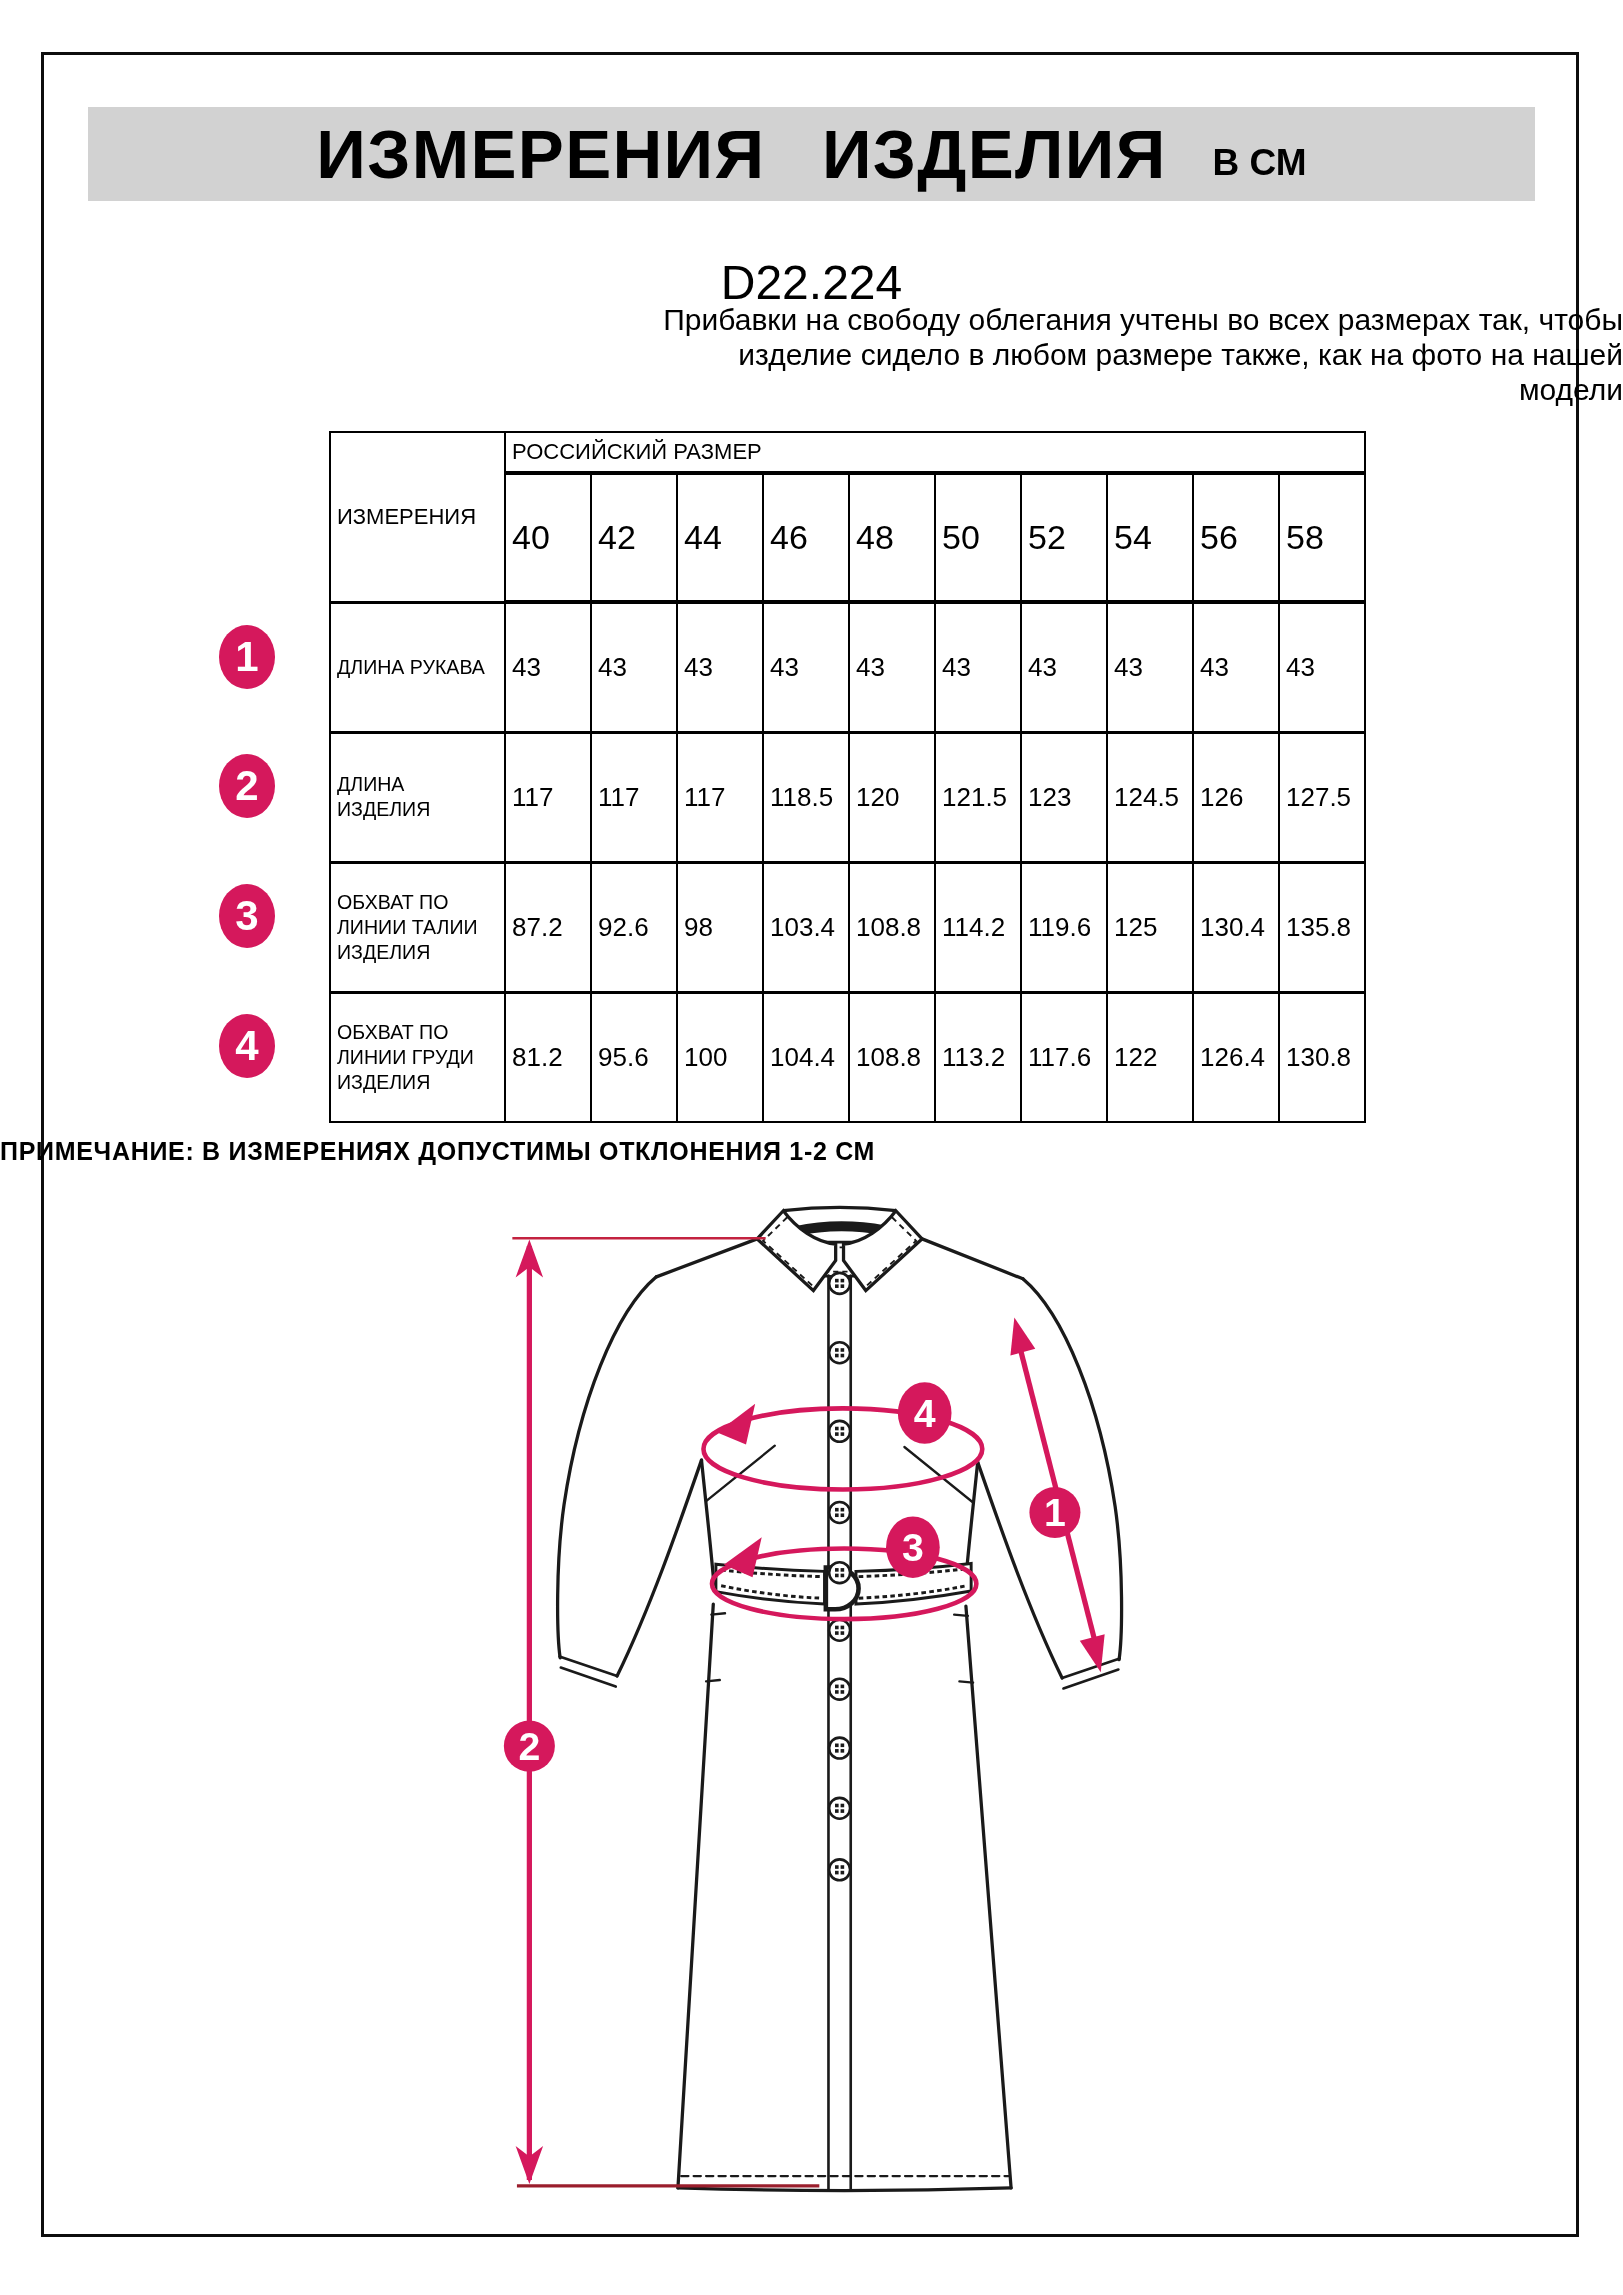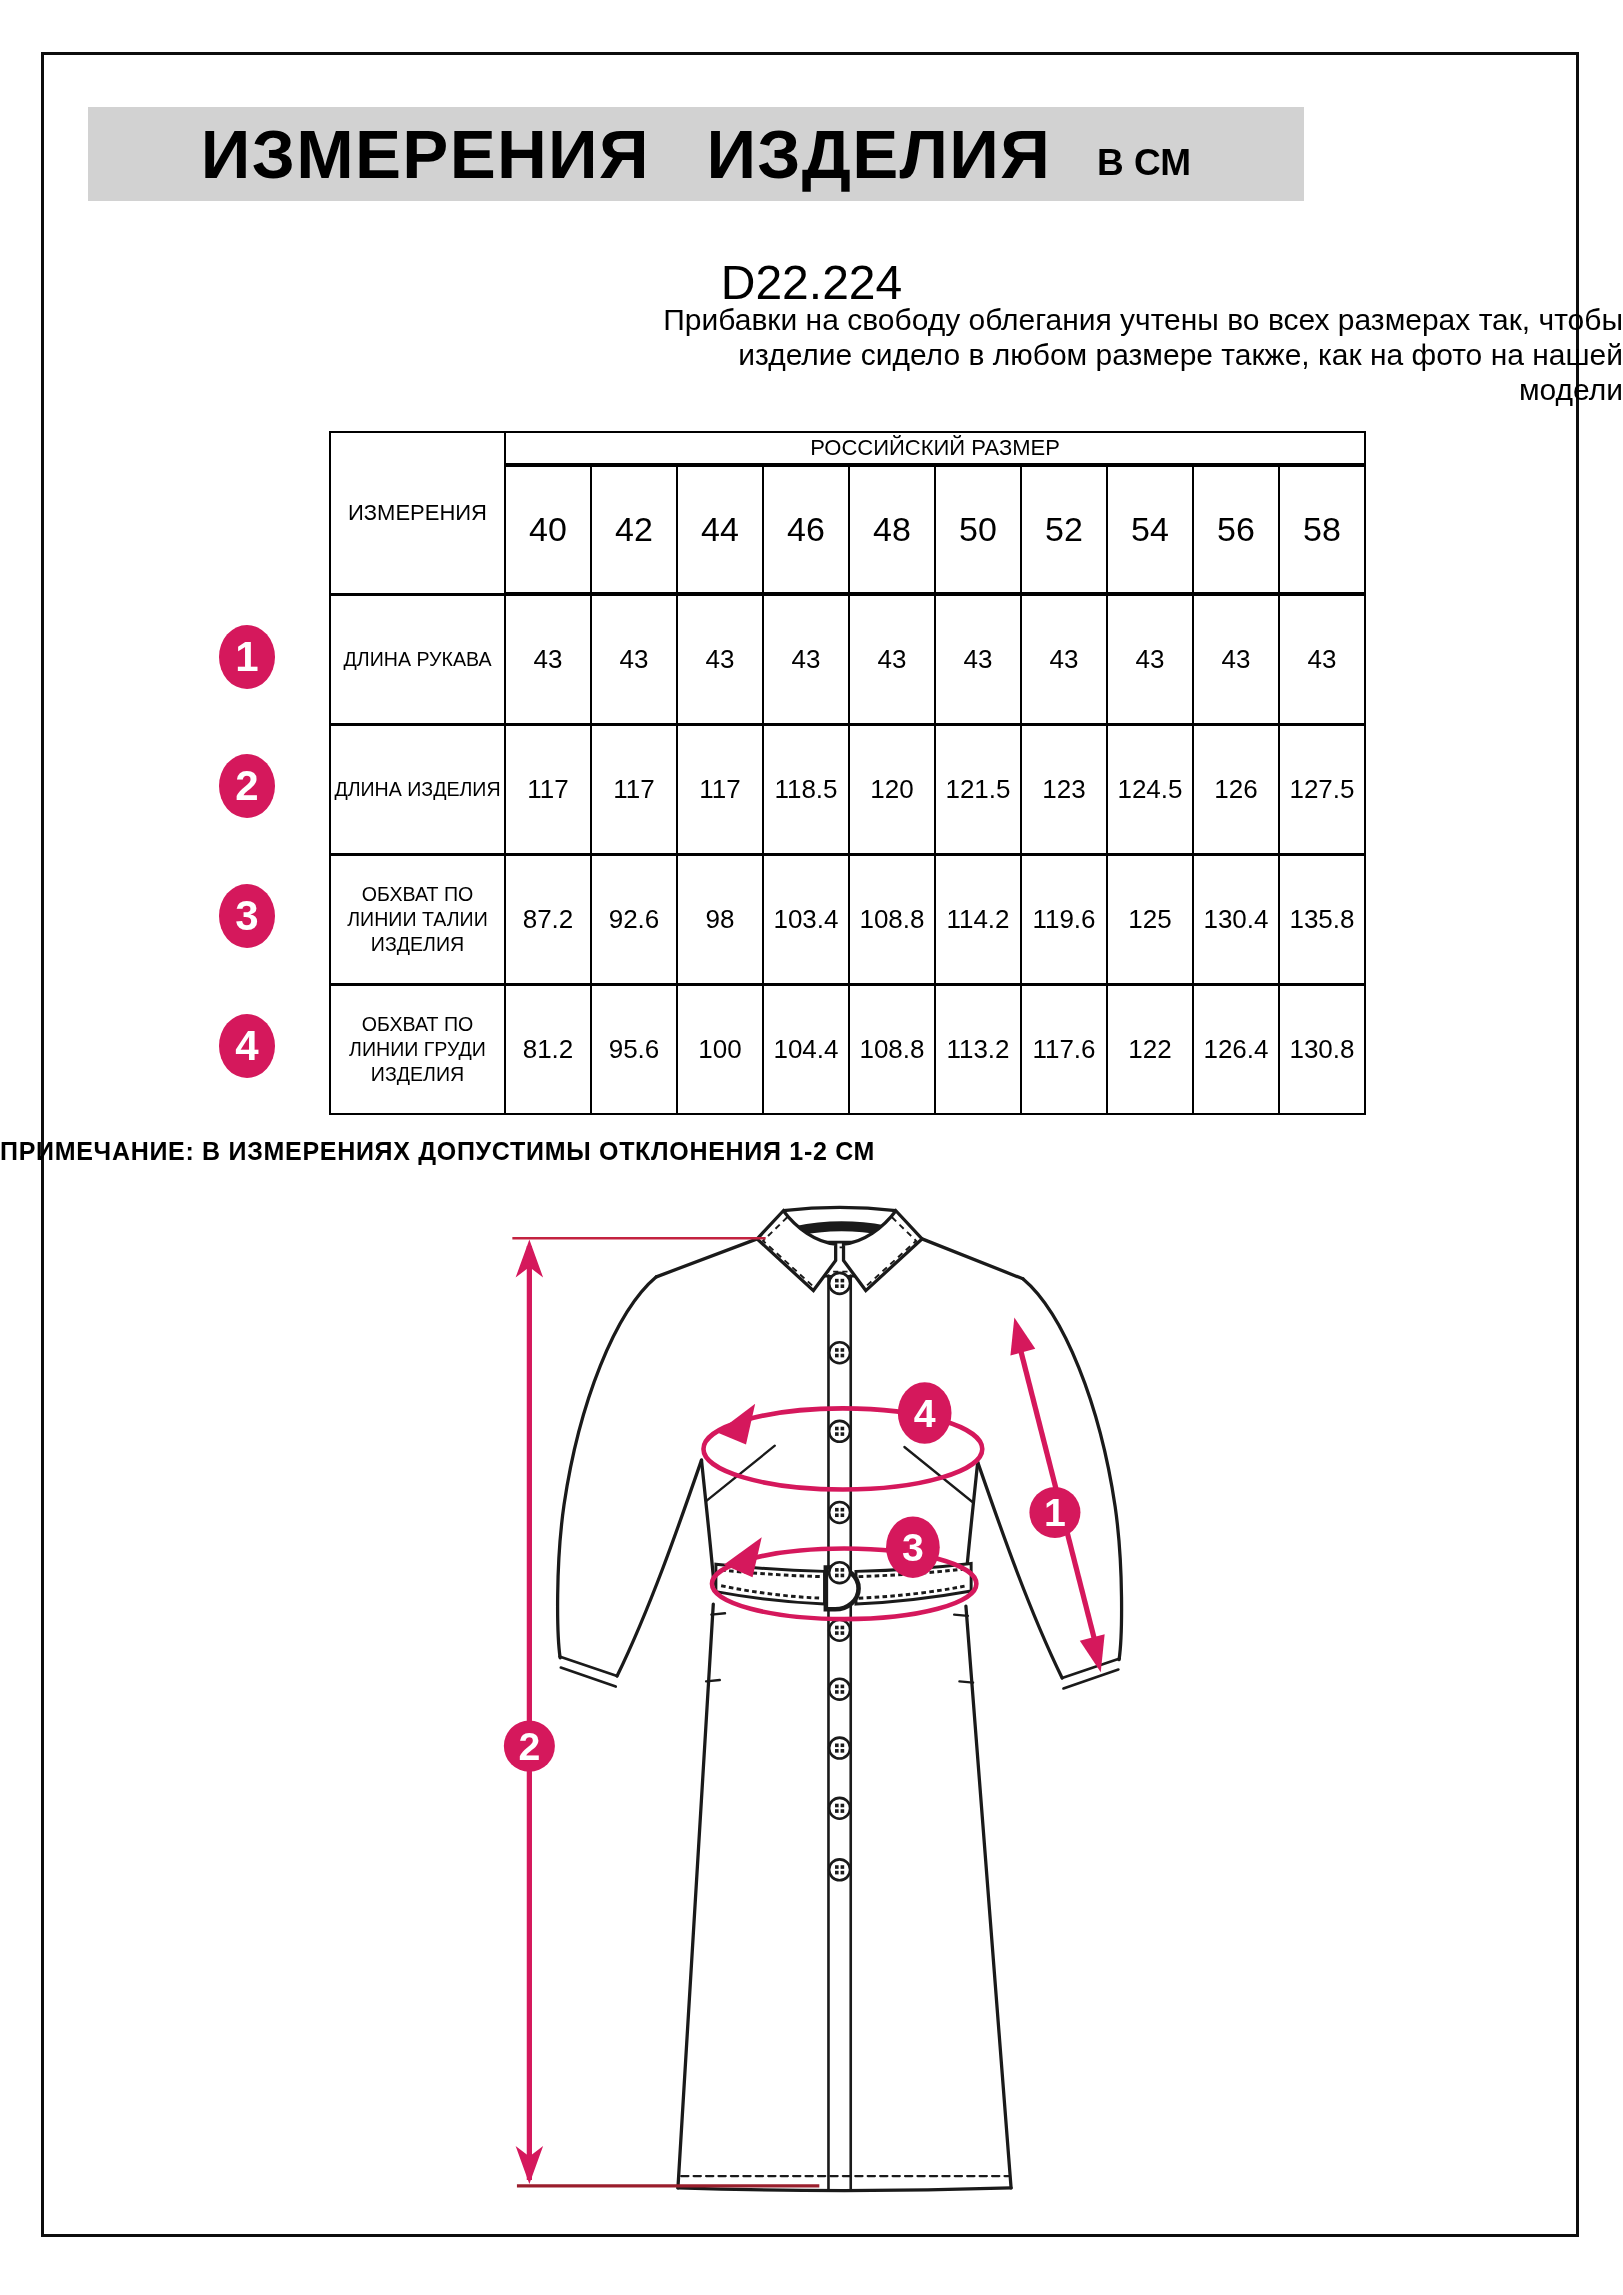--- a/index.html
+++ b/index.html
@@ -13,42 +13,42 @@
   html,body{margin:0;padding:0;background:#fff;}
   .page{
     position:relative;width:1623px;height:2295px;background:#fff;
     font-family:"Liberation Sans", sans-serif;color:#000;overflow:hidden;
   }
   .frame{
     position:absolute;left:41px;top:52px;width:1538px;height:2185px;
     border:3.9px solid #0d0d0d;box-sizing:border-box;
   }
   .title-band{
-    position:absolute;left:88px;top:107px;width:1216px;height:94px;
+    position:absolute;left:88px;top:107px;width:1447px;height:94px;
     background:var(--band-gray);
     display:flex;align-items:center;justify-content:center;gap:46px;
   }
   .title-main{font-size:69px;font-weight:bold;letter-spacing:1.3px;word-spacing:36px;white-space:nowrap;}
   .title-unit{font-size:37px;font-weight:bold;margin-top:17px;white-space:nowrap;}
   .product-code{
     position:absolute;top:255px;left:0;width:100%;
     text-align:center;font-size:48px;
   }
   .description{
     position:absolute;top:302px;left:0;width:100%;
     text-align:right;font-size:30px;line-height:35px;
   }
   .size-table{
     position:absolute;left:329px;top:431px;
     border-collapse:collapse;table-layout:fixed;
     border:2.6px solid #000;
   }
   .size-table td,.size-table th{
-    border:2px solid #000;text-align:center;vertical-align:middle;
-    padding:0;font-weight:normal;box-sizing:border-box;
+    border:2px solid #000;text-align:left;vertical-align:middle;
+    padding:6px;font-weight:normal;box-sizing:border-box;
   }
   .row-group-header{height:33px;}
   .row-sizes{height:129px;}
   .row-data{height:130px;}
   .cell-corner{font-size:22px;}
   .cell-group{font-size:22px;border-bottom:4.6px solid #000 !important;}
   .cell-size{font-size:34px;font-weight:bold;border-bottom:4.6px solid #000 !important;}
   .row-data td{border-top:3.3px solid #000;margin-left:32px;}
   .cell-label{font-size:19.6px;line-height:25px;padding:0 33px;}
   .cell-value{font-size:26px;}

